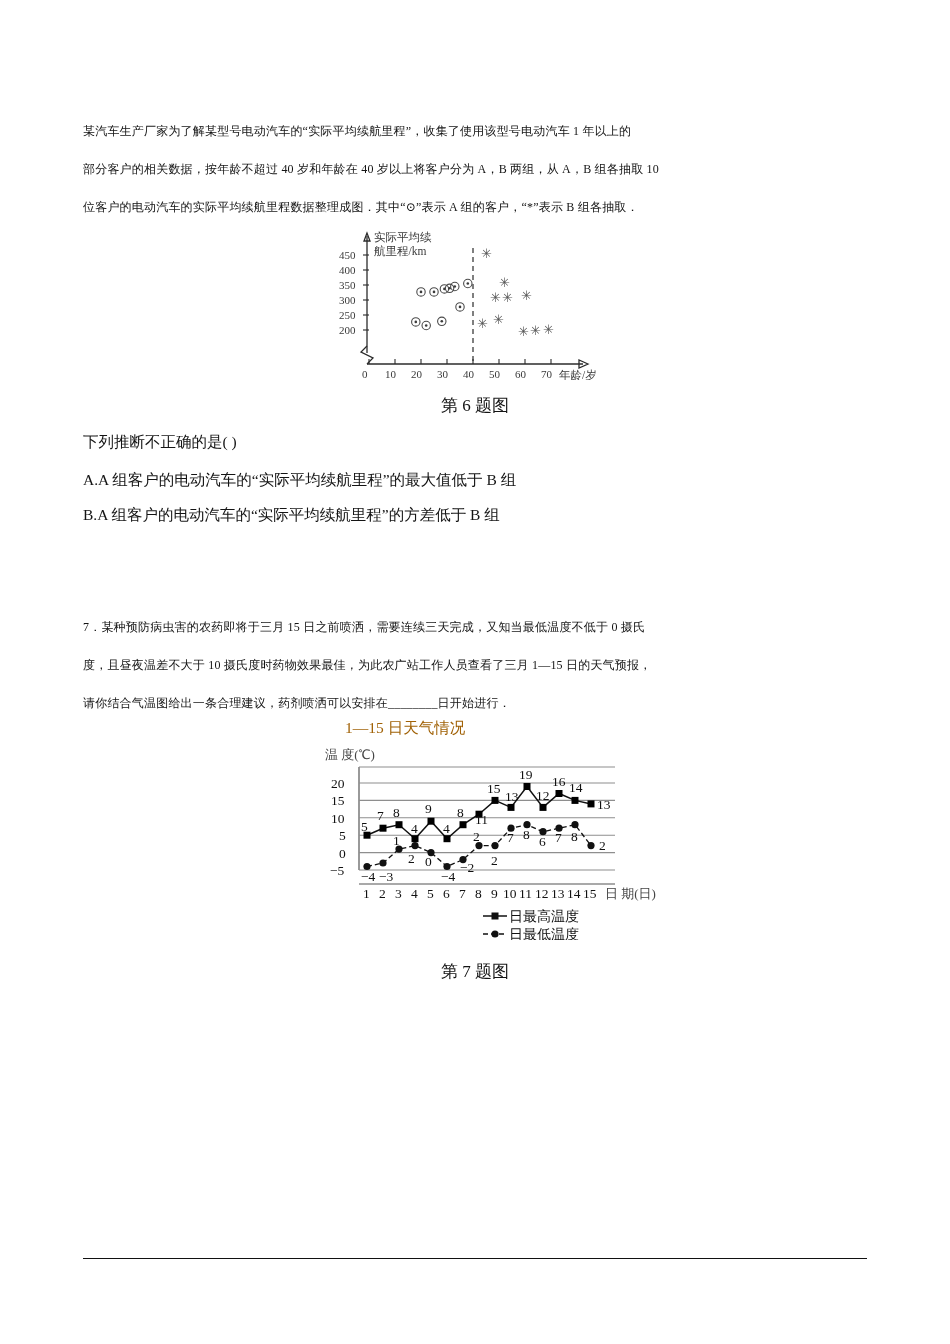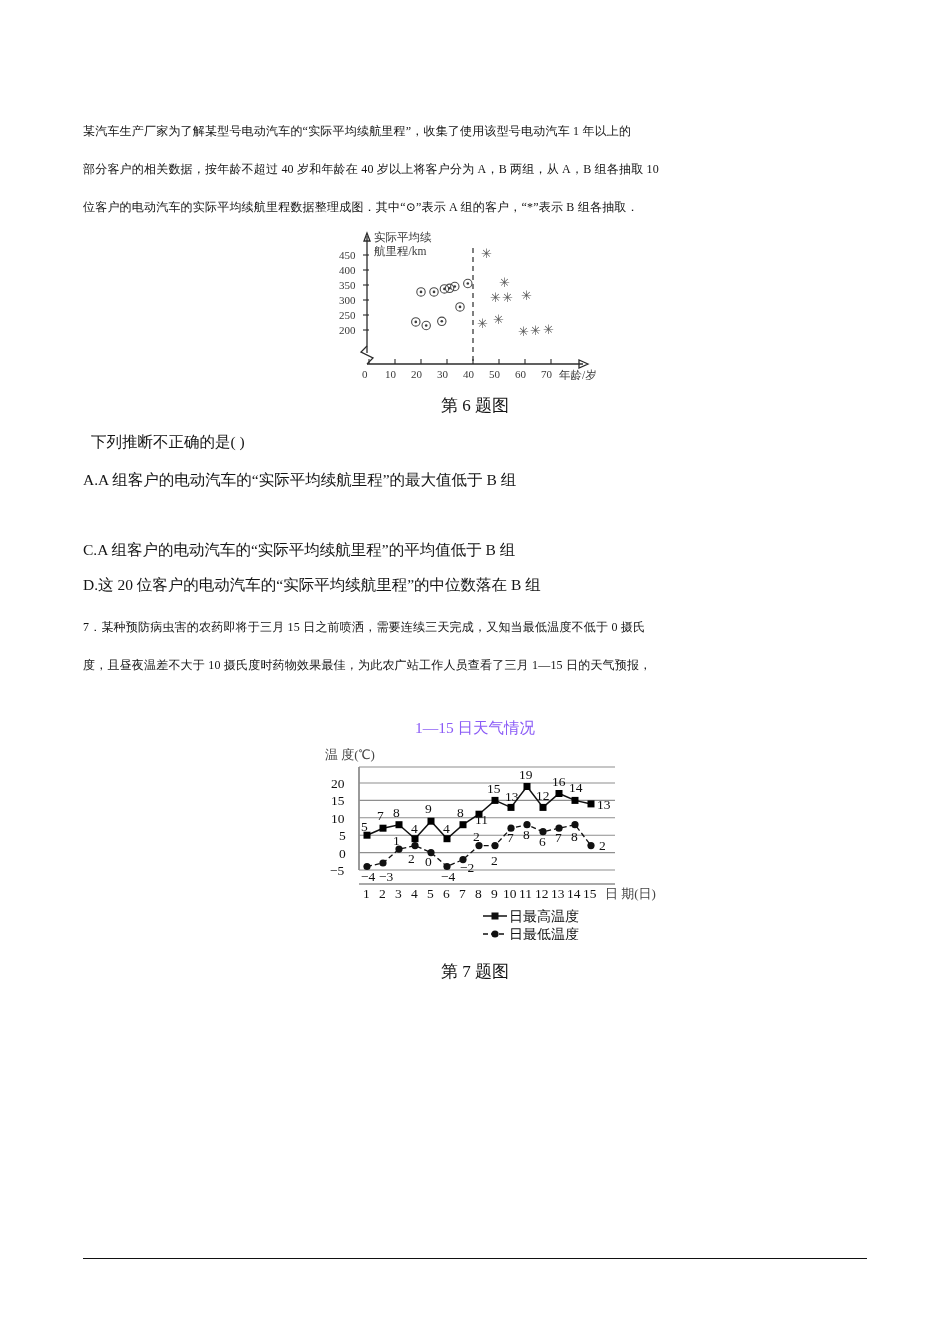--- a/index.html
+++ b/index.html
@@ -39,23 +39,23 @@
   .caption {
     position: absolute;
     font-size: 17px;
     text-align: center;
     width: 200px;
     color: #141414;
   }
   .fig-title {
     position: absolute;
     font-size: 15.5px;
-    text-align: center;
+    text-align: left;
     width: 260px;
-    color: #8b5cf6;
+    color: #a16207;
   }
 
   .bottom-rule {
     position: absolute;
     left: 83px;
     top: 1258px;
     width: 784px;
     height: 0;
     border-top: 1.6px solid #111;
   }
@@ -230,29 +230,29 @@
         <text class="star" x="182" y="108">✳</text>
         <text class="star" x="185" y="72">✳</text>
         <text class="star" x="194" y="107">✳</text>
         <text class="star" x="207" y="106">✳</text>
       </g>
     </svg>
   </div>
 
   <div class="caption" style="left:375px; top:394px;">第 6 题图</div>
 
-  <div class="choice" style="left:83px; top:432px;margin-left:8px;">下列推断不正确的是(        )</div>
+  <div class="choice" style="left:83px; top:432px;">下列推断不正确的是(        )</div>
 
   <div class="choice" style="left:83px; top:470px;">A.A 组客户的电动汽车的“实际平均续航里程”的最大值低于 B 组</div>
-  <div class="choice" style="left:83px; top:540px;">C.A 组客户的电动汽车的“实际平均续航里程”的平均值低于 B 组</div>
-  <div class="choice" style="left:83px; top:575px;">D.这 20 位客户的电动汽车的“实际平均续航里程”的中位数落在 B 组</div>
+  <div class="choice" style="left:83px; top:505px;">B.A 组客户的电动汽车的“实际平均续航里程”的方差低于 B 组</div>
 
   <div class="para" style="left:83px; top:608px; width:786px;">
     <div>7．某种预防病虫害的农药即将于三月 15 日之前喷洒，需要连续三天完成，又知当最低温度不低于 0 摄氏</div>
     <div>度，且昼夜温差不大于 10 摄氏度时药物效果最佳，为此农广站工作人员查看了三月 1—15 日的天气预报，</div>
+    <div>请你结合气温图给出一条合理建议，药剂喷洒可以安排在________日开始进行．</div>
   </div>
 
   <div class="fig-title" style="left:345px; top:718px;">1—15 日天气情况</div>
 
   <div class="chart-wrap" style="left:315px; top:745px;">
     <svg width="345" height="195" viewBox="0 0 345 195">
 
       <text class="unit-txt" x="10" y="14">温 度(℃)</text>
 
       <g>

